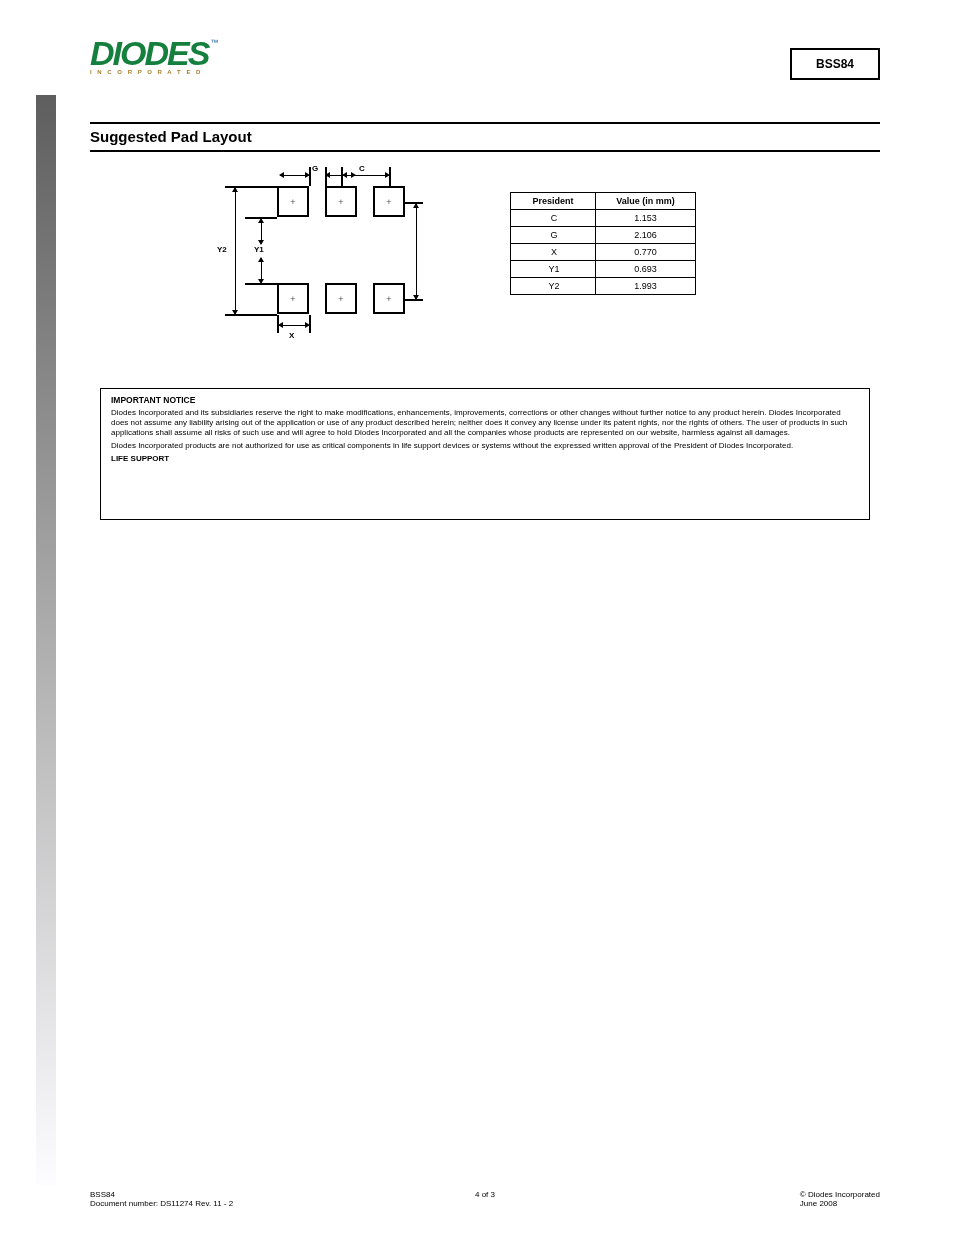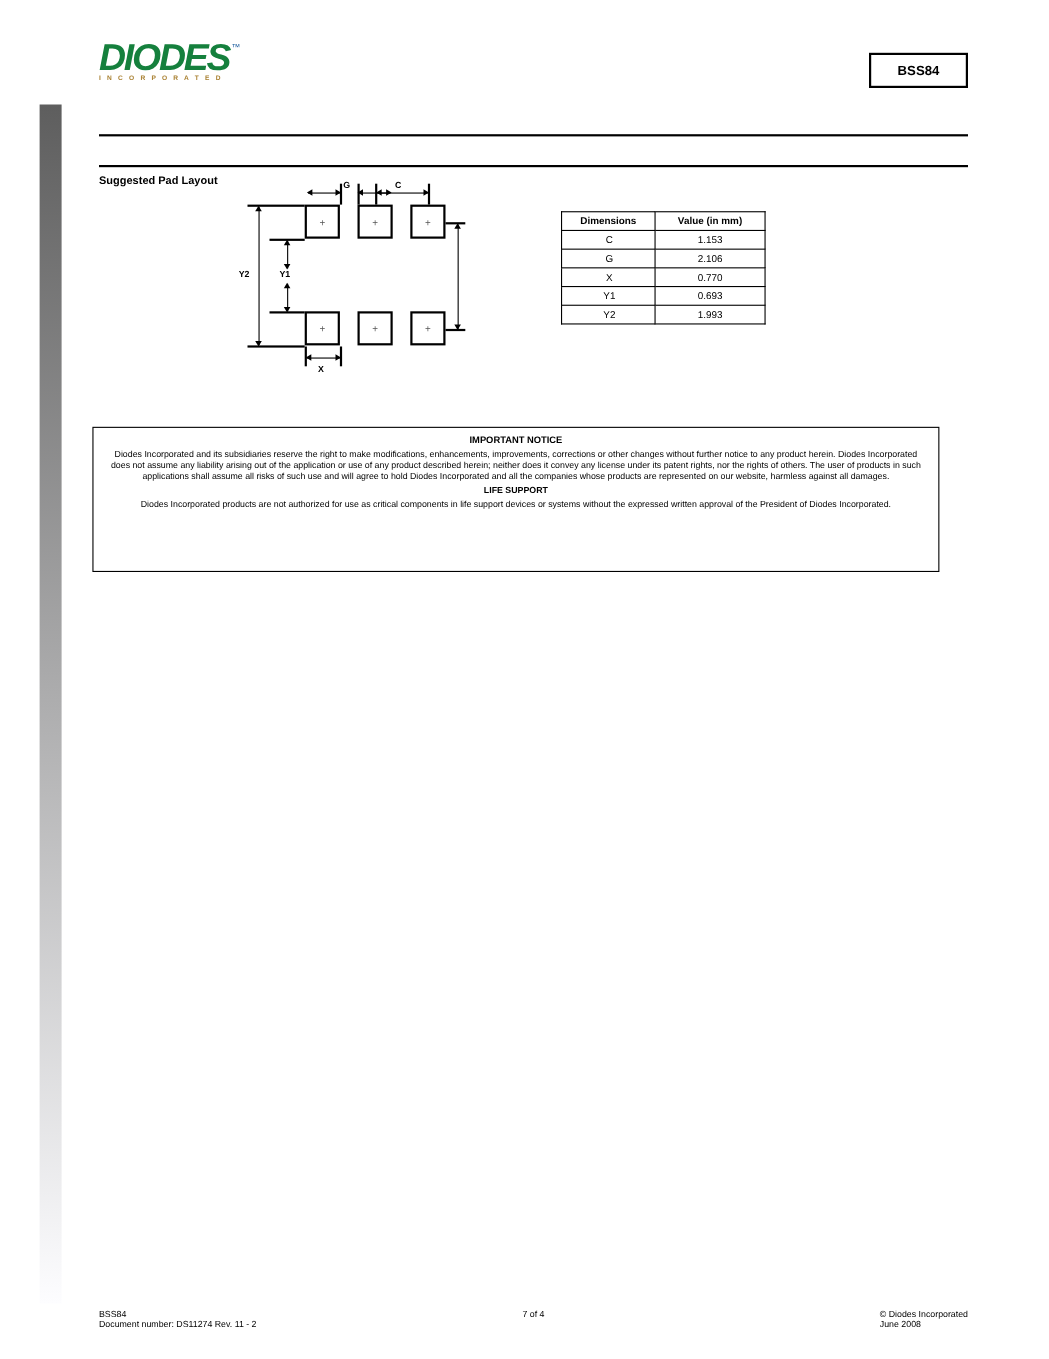--- a/index.html
+++ b/index.html
@@ -7,41 +7,41 @@
   .sidebar-gradient { position: absolute; left: 36px; top: 95px; width: 20px; height: 1090px; background: linear-gradient(to bottom, #5e5e5e 0%, #fdfdff 100%); }
   .header { position: absolute; left: 90px; top: 40px; width: 790px; height: 55px; }
   .logo { position: absolute; left: 0; top: 0; }
   .logo-diodes { font-family: Arial, sans-serif; font-size: 34px; font-weight: 800; font-style: italic; color: #15803d; letter-spacing: -2px; line-height: 0.8; }
   .logo-sub { font-size: 6px; letter-spacing: 2px; color: #a87f2f; font-weight: bold; margin-top: 2px; }
   .logo-tm { font-size: 8px; color: #1e5fa0; vertical-align: top; position: relative; top: -2px; left: 2px; }
   .part-box { position: absolute; right: 0; top: 8px; width: 90px; height: 32px; border: 2px solid #000; text-align: center; line-height: 28px; font-size: 12px; font-weight: bold; }
   .page-rule { position: absolute; left: 90px; width: 790px; border-top: 2px solid #000; }
   .rule-top { top: 122px; }
   .rule-mid { top: 150px; }
-  .section-title { position: absolute; left: 90px; top: 128px; font-size: 10px; font-weight: bold; margin-top: 31px; }
+  .section-title { position: absolute; left: 90px; top: 128px; font-size: 15px; font-weight: bold; }
   .footprint { position: absolute; left: 215px; top: 165px; width: 235px; height: 175px; }
   .pad { position: absolute; width: 32px; height: 31px; border: 2.5px solid #000; background: #fff; }
   .cross { position: absolute; left: 50%; top: 50%; transform: translate(-50%, -50%); font-size: 9px; color: #555; }
   .dim-label { position: absolute; font-size: 8px; font-weight: bold; text-align: center; }
   .arrow-h { position: absolute; height: 0; border-top: 1.5px solid #000; }
   .arrow-h::before, .arrow-h::after { content: ''; position: absolute; width: 0; height: 0; border-top: 3px solid transparent; border-bottom: 3px solid transparent; top: -4px; }
   .arrow-h::before { left: -1px; border-right: 5px solid #000; }
   .arrow-h::after { right: -1px; border-left: 5px solid #000; }
   .arrow-v { position: absolute; width: 0; border-left: 1.5px solid #000; }
   .arrow-v::before, .arrow-v::after { content: ''; position: absolute; width: 0; height: 0; border-left: 3px solid transparent; border-right: 3px solid transparent; left: -4px; }
   .arrow-v::before { top: -1px; border-bottom: 5px solid #000; }
   .arrow-v::after { bottom: -1px; border-top: 5px solid #000; }
   .tick { position: absolute; background: #000; }
   .dim-table { position: absolute; left: 510px; top: 192px; border-collapse: collapse; font-size: 9px; }
   .dim-table td, .dim-table th { border: 1.5px solid #000; padding: 2px 6px; text-align: center; height: 17px; }
   .dim-table th { font-weight: bold; }
   .inches-col { width: 85px; }
   .val-col { width: 100px; }
   .left-col { text-align: left; padding-left: 8px !important; }
-  .legal-box { position: absolute; left: 84px; top: 388px; width: 770px; height: 132px; border: 1.5px solid #000; padding: 6px 10px; font-size: 8px; line-height: 1.25; text-align: center; }
+  .legal-box { position: absolute; left: 100px; top: 388px; width: 770px; height: 132px; border: 1.5px solid #000; padding: 6px 10px; font-size: 8px; line-height: 1.25; }
   .legal-title { font-weight: bold; font-size: 8.5px; margin-bottom: 2px; }
   .legal-box p { margin-bottom: 3px; }
   .footer { position: absolute; left: 90px; top: 1190px; width: 790px; font-size: 8px; }
   .footer-left { position: absolute; left: 0; }
   .footer-center { position: absolute; left: 0; right: 0; text-align: center; }
   .footer-right { position: absolute; right: 0; }
 </style>
 </head>
 <body>
 
@@ -109,21 +109,21 @@
 
   <div class="tick" style="left:62px; top:150px; width:1.5px; height:18px;"></div>
   <div class="tick" style="left:94px; top:150px; width:1.5px; height:18px;"></div>
   <div class="arrow-h" style="left:64px; top:160px; width:30px;"></div>
   <span class="dim-label" style="left:74px; top:166px;">X</span>
 </div>
 
 <table class="dim-table">
   <tbody>
       <tr>
-    <th class="inches-col">Dimensions</th>
+    <th class="inches-col">President</th>
     <th class="val-col">Value (in mm)</th>
   </tr>
   <tr>
         <td class="left-col">C</td>
         <td>1.153</td>
       </tr>
   <tr>
         <td class="left-col">G</td>
         <td>2.106</td>
       </tr>
@@ -138,29 +138,29 @@
   <tr>
         <td class="left-col">Y2</td>
         <td>1.993</td>
       </tr>
 </tbody>
   </table>
 
 <div class="legal-box">
   <div class="legal-title">IMPORTANT NOTICE</div>
   <p>Diodes Incorporated and its subsidiaries reserve the right to make modifications, enhancements, improvements, corrections or other changes without further notice to any product herein. Diodes Incorporated does not assume any liability arising out of the application or use of any product described herein; neither does it convey any license under its patent rights, nor the rights of others. The user of products in such applications shall assume all risks of such use and will agree to hold Diodes Incorporated and all the companies whose products are represented on our website, harmless against all damages.</p>
+  <p>Diodes Incorporated products are not authorized for use as critical components in life support devices or systems without the expressed written approval of the President of Diodes Incorporated.</p>
   <p style="font-weight:bold">LIFE SUPPORT</p>
-  <p>Diodes Incorporated products are not authorized for use as critical components in life support devices or systems without the expressed written approval of the President of Diodes Incorporated.</p>
 </div>
 
 <div class="footer">
   <div class="footer-left">
     <div>BSS84</div>
     <div>Document number: DS11274 Rev. 11 - 2</div>
   </div>
   <div class="footer-center">
-    <div>7 of 4</div>
+    <div>4 of 3</div>
   </div>
   <div class="footer-right" style="text-align:left">
     <div>© Diodes Incorporated</div>
     <div>June 2008</div>
   </div>
 </div>
 
 </body></html>

